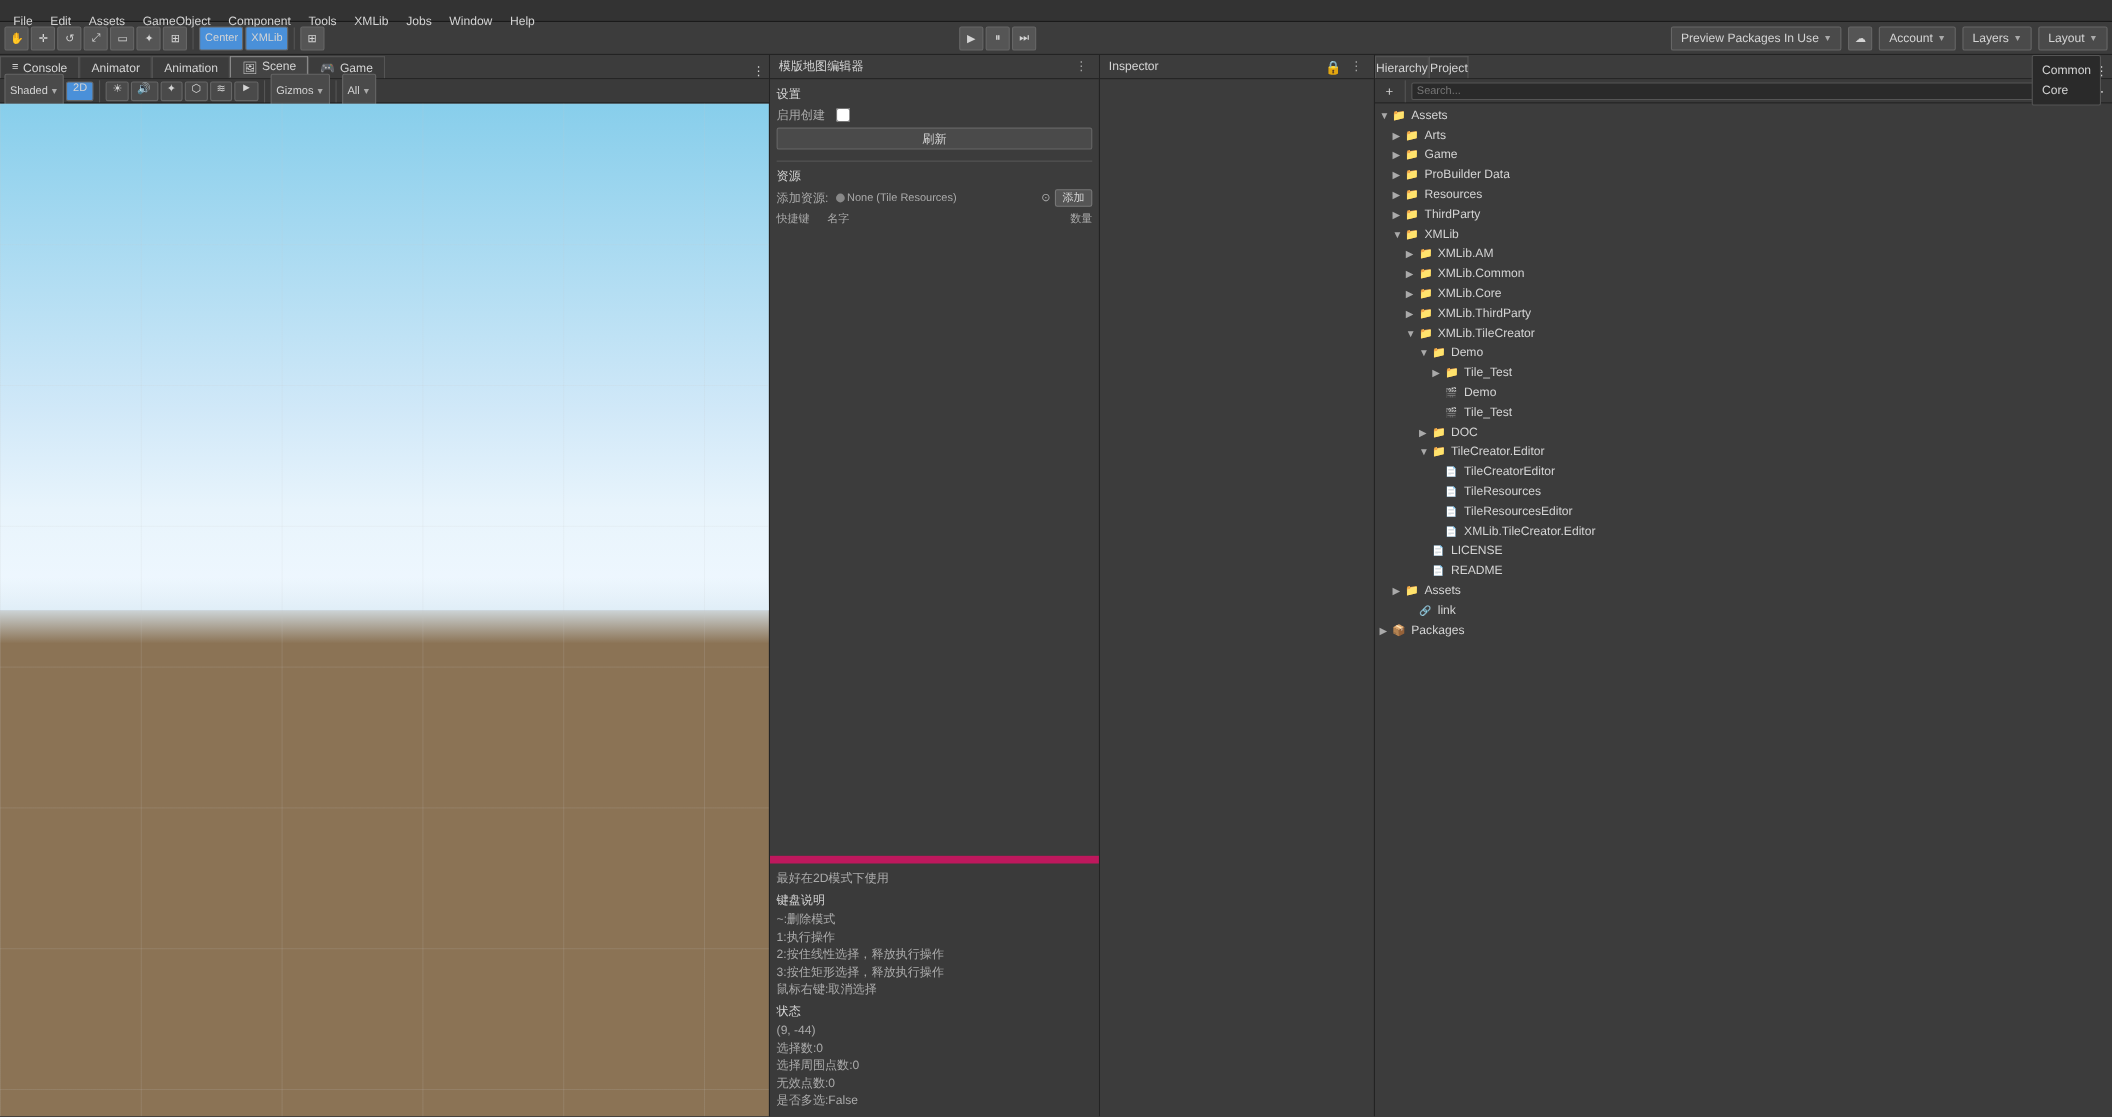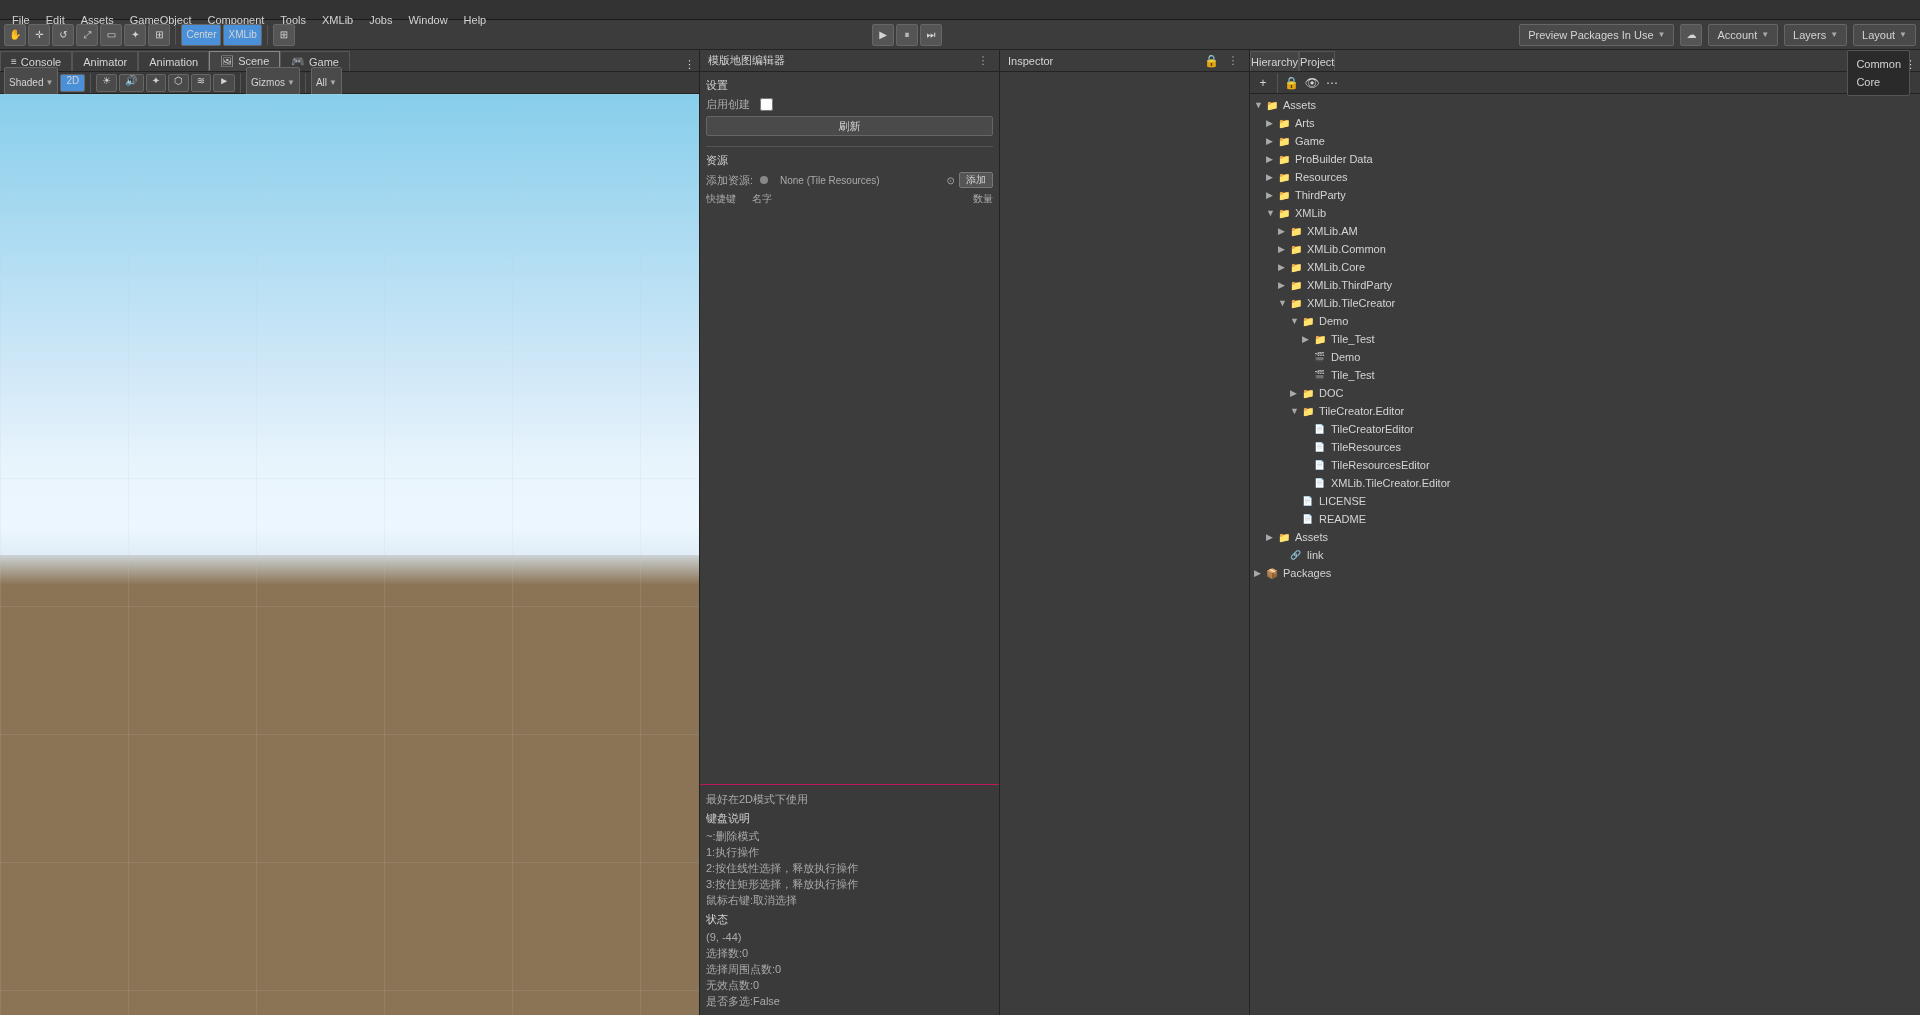--- a/index.html
+++ b/index.html
@@ -261,21 +261,21 @@
 
     .resource-header {
       display: flex;
       gap: 8px;
       margin-bottom: 2px;
     }
     .col-header { font-size: 10px; color: #aaa; }
 
     .bottom-info {
       padding: 6px;
-      border-top: 1px solid #be185d;
+      border-top: 7px solid #be185d;
       font-size: 11px;
       color: #aaa;
       background: #3a3a3a;
     }
     .info-line { line-height: 16px; }
     .info-section-title { color: #d4d4d4; margin-bottom: 2px; }
 
     
     #right-panel {
       flex: 1;
@@ -550,21 +550,21 @@
       <div class="row">
         <span class="label-sm">启用创建</span>
         <input type="checkbox" style="">
       </div>
       <button class="refresh-btn">刷新</button>
       <div class="divider"></div>
       
       <div class="section-label">资源</div>
       <div class="row">
         <span class="label-sm">添加资源:</span>
-        <div style="display:flex;align-items:center;gap:12px;flex:1;">
+        <div style="display:flex;align-items:center;gap:2px;flex:1;">
           <span style="width:8px;height:8px;background:#888;border-radius:50%;display:inline-block;"></span>
           <span style="font-size:10px;color:#aaa;flex:1;">None (Tile Resources)</span>
           <span style="font-size:10px;cursor:pointer;color:#aaa;">⊙</span>
         </div>
         <button class="btn-sm">添加</button>
       </div>
       
       <div class="resource-header">
         <span class="col-header">快捷键</span>
         <span class="col-header" style="margin-left:8px;">名字</span>
@@ -610,20 +610,21 @@
       <div id="hierarchy-project">
         <div class="hp-tabs">
           <div class="hp-tab active">Hierarchy</div>
           <div class="hp-tab">Project</div>
           <div style="margin-left:auto;padding-right:4px;display:flex;align-items:center;">⋮</div>
         </div>
 
         <div class="hp-toolbar">
           <div class="hp-btn">+</div>
           <div class="toolbar-sep"></div>
+          <input class="hp-search" type="text" placeholder="Search..." style="">
           <div class="hp-btn">🔒</div>
           <div class="hp-btn">👁</div>
           <div class="hp-btn">⋯</div>
         </div>
 
         <div class="tree-view">
 
           <div class="tree-item" style="padding-left:4px;">
             <span class="tree-arrow">▼</span>
             <span class="tree-folder-icon">📁</span>

